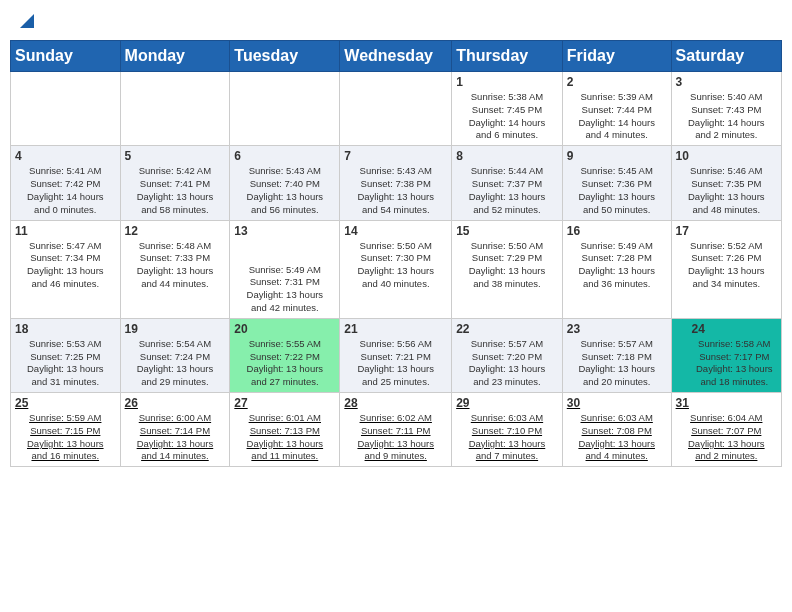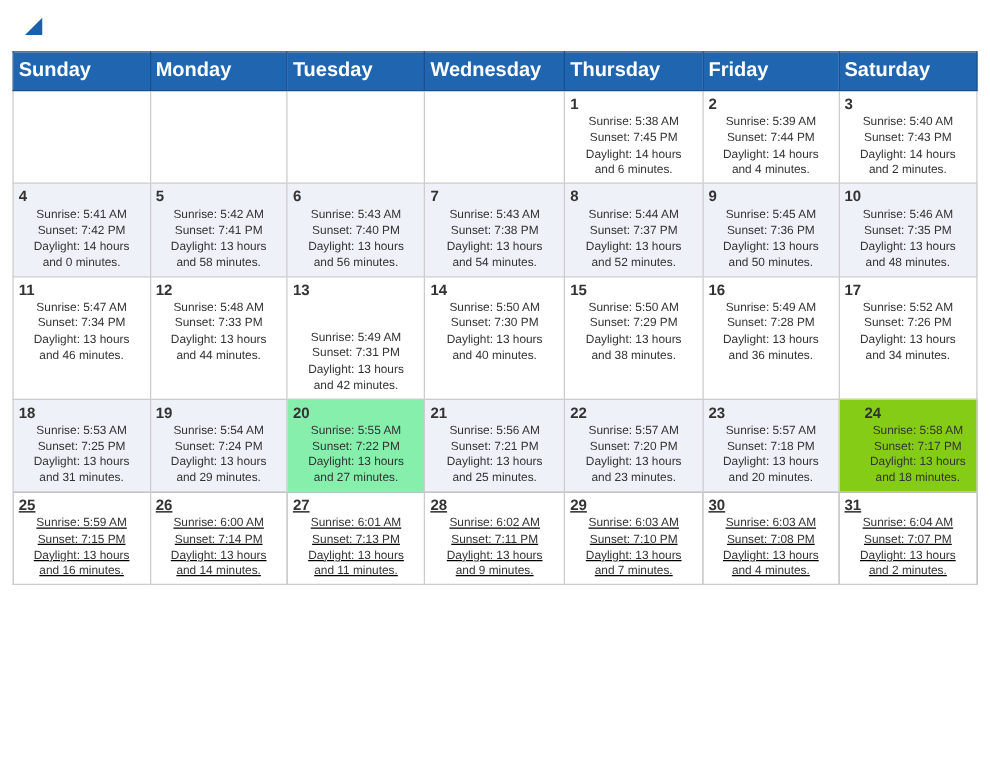--- a/index.html
+++ b/index.html
@@ -290,21 +290,21 @@
 Daylight: 13 hours
 and 23 minutes.</div>
         </td>
         <td style="background: rgb(238, 241, 247);">
           <div class="day-number">23</div>
           <div class="day-info" style="white-space: pre-line;">Sunrise: 5:57 AM
 Sunset: 7:18 PM
 Daylight: 13 hours
 and 20 minutes.</div>
         </td>
-        <td style="background: #84cc16; padding-left: 20px;">
+        <td style="background: #14b8a6; padding-left: 20px;">
           <div class="day-number">24</div>
           <div class="day-info" style="white-space: pre-line;">Sunrise: 5:58 AM
 Sunset: 7:17 PM
 Daylight: 13 hours
 and 18 minutes.</div>
         </td>
       </tr>
       <tr style="background: #000000; text-decoration: underline;">
         <td>
           <div class="day-number">25</div>

